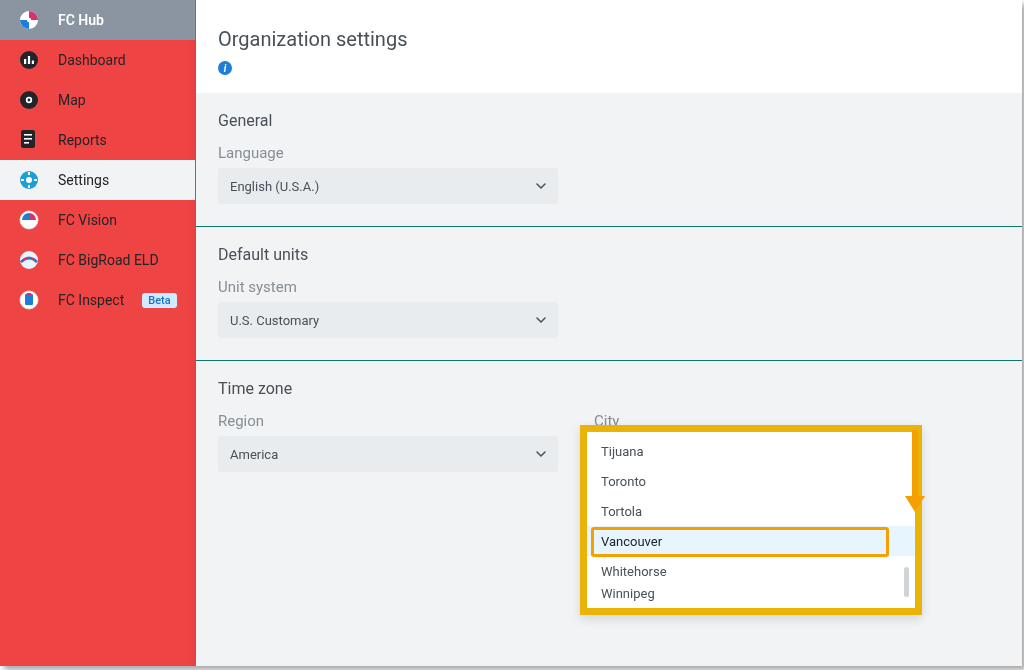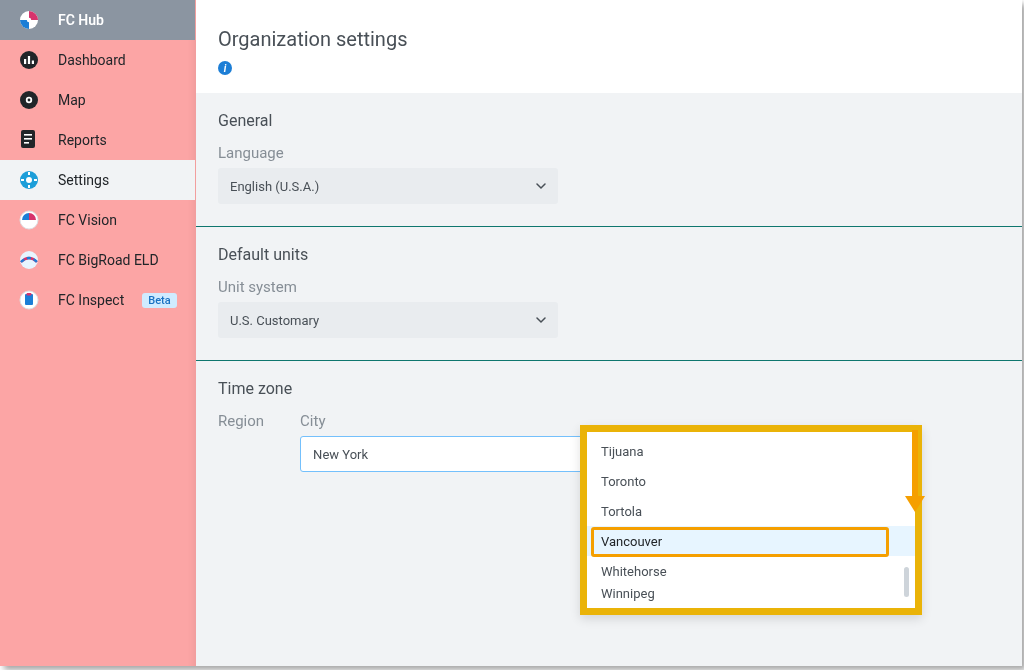--- a/index.html
+++ b/index.html
@@ -20,21 +20,21 @@
     background: #fff;
     box-shadow: 4px 4px 6px rgba(0,0,0,0.35);
   }
 
   
   .sidebar {
     position: absolute;
     left: 0; top: 0;
     width: 196px;
     height: 100%;
-    background: #fca5a5;
+    background: #ef4444;
     border-right: 1px solid rgba(0,0,0,0.04);
     box-shadow: inset -10px 0 8px -10px rgba(0,0,0,0.08);
   }
   .nav-item {
     display: flex;
     align-items: center;
     gap: 18px;
     height: 40px;
     padding: 0 18px;
     cursor: pointer;
@@ -391,20 +391,28 @@
             </svg>
         </span>
       </div>
     </div>
 
     <div class="section" style="border-bottom:none">
       <div class="section-title">Time zone</div>
       <div class="tz-row">
         <div class="tz-col">
           <div class="field-label">Region</div>
+          <div class="select-box">
+            <span>America</span>
+            <span class="caret">
+              <svg width="10" height="10" viewBox="0 0 10 10">
+                  <path d="M1 3 L5 7 L9 3" stroke="#495057" stroke-width="1.5" fill="none" stroke-linecap="round"></path>
+                </svg>
+            </span>
+          </div>
         </div>
         <div class="tz-col">
           <div class="field-label">City</div>
           <div class="city-select">
             <span>New York</span>
             <div class="city-dropdown-btn">
               <svg width="10" height="10" viewBox="0 0 10 10">
                   <path d="M1 3 L5 7 L9 3" stroke="#495057" stroke-width="1.5" fill="none" stroke-linecap="round"></path>
                 </svg>
             </div>

